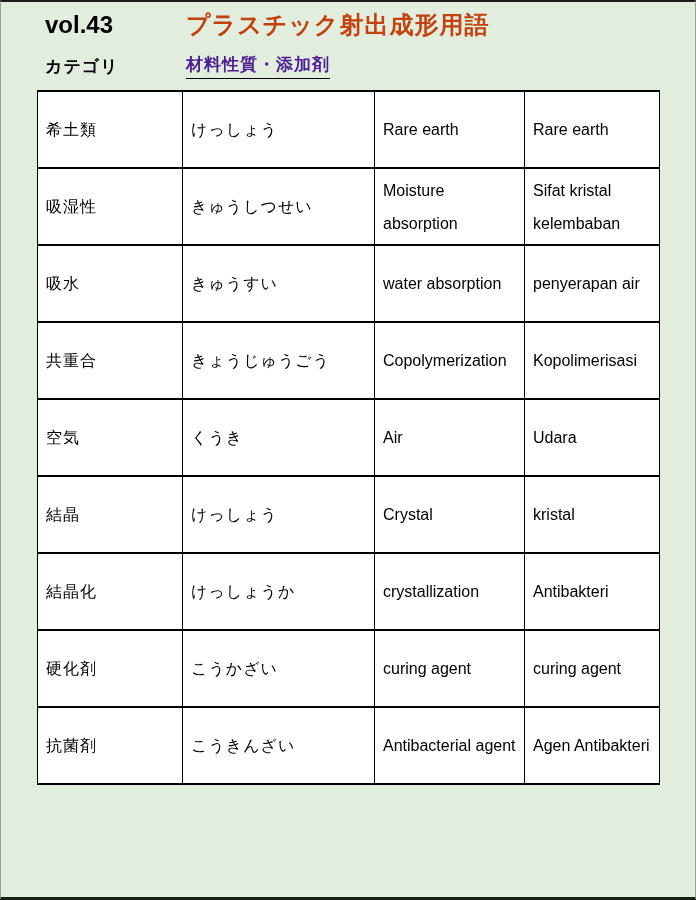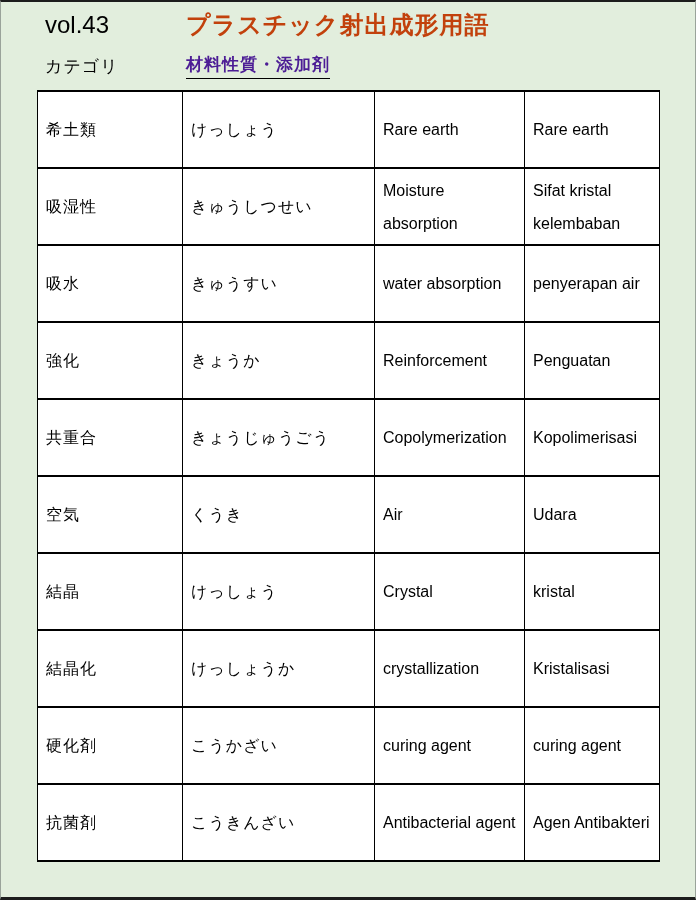--- a/index.html
+++ b/index.html
@@ -17,39 +17,39 @@
     border-right: 1px solid #9aa39a;
     border-top: 2px solid #1c1c1c;
     border-bottom: 3px solid #1c1c1c;
     overflow: hidden;
   }
   .vol {
     position: absolute;
     left: 44px;
     top: 9px;
     font-size: 24px;
-    font-weight: normal;
+    font-weight: bold;
     color: #000;
   }
   .doc-title {
     position: absolute;
     left: 185px;
     top: 7px;
     font-size: 24px;
     font-weight: bold;
     color: #c2410c;
     letter-spacing: 1px;
     white-space: nowrap;
   }
   .cat-label {
     position: absolute;
     left: 44px;
     top: 53px;
     font-size: 17px;
-    font-weight: normal;
+    font-weight: bold;
     color: #000;
     letter-spacing: 1px;
   }
   .cat-value {
     position: absolute;
     left: 185px;
     top: 51px;
     font-size: 17px;
     font-weight: bold;
     color: #4c1d95;
@@ -115,26 +115,20 @@
         <td class="c-en">Moisture absorption</td>
         <td class="c-id">Sifat kristal kelembaban</td>
       </tr>
       <tr>
         <td class="c-ja">吸水</td>
         <td class="c-read">きゅうすい</td>
         <td class="c-en">water absorption</td>
         <td class="c-id">penyerapan air</td>
       </tr>
       <tr>
-        <td class="c-ja">強化</td>
-        <td class="c-read">きょうか</td>
-        <td class="c-en">Reinforcement</td>
-        <td class="c-id">Penguatan</td>
-      </tr>
-      <tr>
         <td class="c-ja">共重合</td>
         <td class="c-read">きょうじゅうごう</td>
         <td class="c-en">Copolymerization</td>
         <td class="c-id">Kopolimerisasi</td>
       </tr>
       <tr>
         <td class="c-ja">空気</td>
         <td class="c-read">くうき</td>
         <td class="c-en">Air</td>
         <td class="c-id">Udara</td>
@@ -142,21 +136,21 @@
       <tr>
         <td class="c-ja">結晶</td>
         <td class="c-read">けっしょう</td>
         <td class="c-en">Crystal</td>
         <td class="c-id">kristal</td>
       </tr>
       <tr>
         <td class="c-ja">結晶化</td>
         <td class="c-read">けっしょうか</td>
         <td class="c-en">crystallization</td>
-        <td class="c-id">Kristalisasi</td>
+        <td class="c-id">Antibakteri</td>
       </tr>
       <tr>
         <td class="c-ja">硬化剤</td>
         <td class="c-read">こうかざい</td>
         <td class="c-en">curing agent</td>
         <td class="c-id">curing agent</td>
       </tr>
       <tr>
         <td class="c-ja">抗菌剤</td>
         <td class="c-read">こうきんざい</td>

